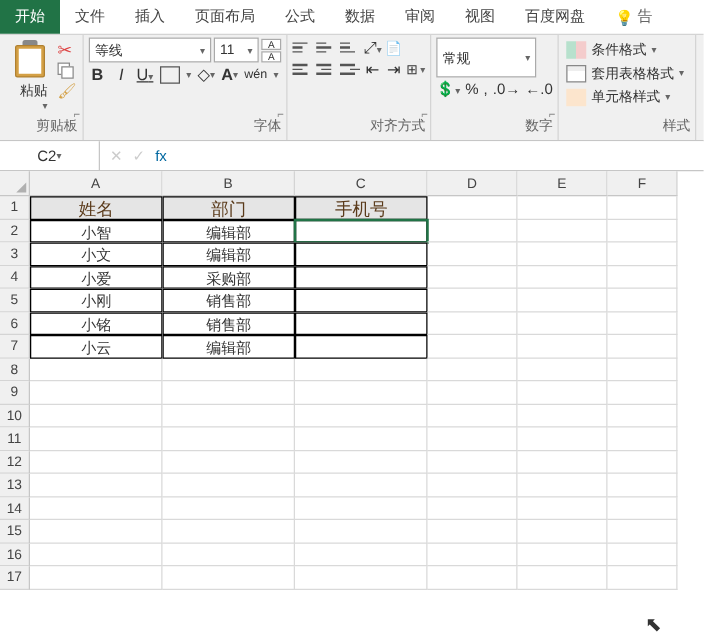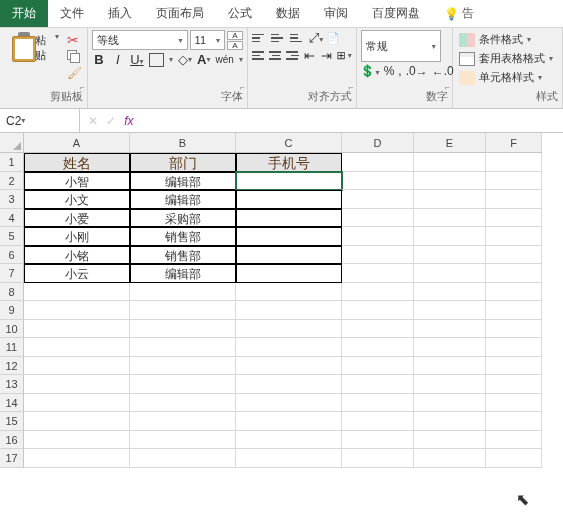--- a/index.html
+++ b/index.html
@@ -5,21 +5,21 @@
 *{margin:0;padding:0;box-sizing:border-box;font-family:"Microsoft YaHei",Arial,sans-serif}
 body{background:#fff;font-size:12px;color:#333;user-select:none}
 .tabs{display:flex;background:#fff;border-bottom:1px solid #d4d4d4}
 .tab{padding:5px 12px;font-size:12px;color:#444;cursor:pointer}
 .tab.active{background:#217346;color:#fff}
 .tab.tell{color:#666;display:flex;align-items:center;gap:3px}
 .ribbon{display:flex;background:#f0f0f0;border-bottom:1px solid #c6c6c6}
 .group{border-right:1px solid #d4d4d4;padding:2px 4px 2px 4px;display:flex;flex-direction:column;justify-content:space-between;position:relative}
 .group-label{text-align:right;font-size:11px;color:#666;padding:2px 0}
 .clipboard-main{display:flex;align-items:flex-start}
-.paste-btn{display:flex;flex-direction:row;align-items:flex-start;padding:2px 6px;cursor:pointer}
+.paste-btn{display:flex;flex-direction:column;align-items:flex-end;padding:2px 6px;cursor:pointer}
 .paste-icon{width:28px;height:32px;position:relative}
 .clip-top{width:12px;height:6px;background:#888;border-radius:2px 2px 0 0;position:absolute;left:8px;top:0}
 .clip-board{width:24px;height:26px;background:#d4a045;border:1px solid #b08030;position:absolute;left:2px;top:4px;border-radius:2px}
 .clip-paper{width:18px;height:20px;background:#fff;position:absolute;left:5px;top:7px}
 .paste-txt{font-size:11px;margin-top:1px}
 .paste-arrow{font-size:8px;color:#666}
 .clip-side{display:flex;flex-direction:column;gap:2px;padding:2px}
 .cut-icon{color:#d44;font-size:14px;cursor:pointer}
 .copy-icon{width:14px;height:14px;position:relative;cursor:pointer}
 .copy-back{width:10px;height:10px;border:1px solid #888;background:#fff;position:absolute;left:0;top:0}
@@ -53,25 +53,25 @@
 .num-row{display:flex;gap:4px}
 .num-btn{cursor:pointer;font-size:12px}
 .style-group{min-width:110px}
 .style-btn{display:flex;align-items:center;gap:4px;font-size:11px;padding:2px 2px;cursor:pointer}
 .style-icon{width:16px;height:14px}
 .cf-icon{background:linear-gradient(to right,#b7e1cd 50%,#f4cccc 50%)}
 .tf-icon{border:1px solid #888;background:linear-gradient(#eee 33%,#fff 33%)}
 .cs-icon{background:#fce5cd}
 .corner{position:absolute;right:2px;bottom:16px;font-size:9px;color:#888;cursor:pointer}
 .namebar{display:flex;align-items:center;border-bottom:1px solid #c6c6c6;height:24px;background:#fff}
-.namebox{width:80px;padding:0 6px;font-size:12px;display:flex;align-items:center;justify-content:flex-start;border-right:1px solid #c6c6c6;height:100%}
+.namebox{width:80px;padding:0 6px;font-size:12px;display:flex;align-items:center;justify-content:center;border-right:1px solid #c6c6c6;height:100%}
 .fx-btns{display:flex;gap:8px;padding:0 8px;color:#888;height:100%;align-items:center}
 .fx-btn{cursor:pointer;font-size:12px}
 .fx-btn.dis{color:#ccc}
-.fx-label{font-style:italic;font-size:12px;color:#a21caf}
+.fx-label{font-size:12px;color:#0369a1}
 .formula{flex:1;padding:0 6px;font-size:12px;height:100%;display:flex;align-items:center}
 .sheet{display:flex}
 .rowheads{display:flex;flex-direction:column}
 .corner-cell{width:24px;height:20px;background:#f0f0f0;border-right:1px solid #c6c6c6;border-bottom:1px solid #c6c6c6;position:relative}
 .corner-tri{position:absolute;right:2px;bottom:2px;width:0;height:0;border-right:8px solid #b0b0b0;border-top:8px solid transparent}
 .rowhead{width:24px;height:18.5px;background:#f0f0f0;border-right:1px solid #c6c6c6;border-bottom:1px solid #d4d4d4;text-align:center;font-size:11px;color:#444;line-height:18px}
 .grid{flex:1}
 .colheads{display:flex}
 .colhead{height:20px;background:#f0f0f0;border-right:1px solid #d4d4d4;border-bottom:1px solid #c6c6c6;text-align:center;font-size:11px;color:#444;line-height:20px}
 .c-a,.c-b{width:106px}.c-c{width:106px}.c-d,.c-e{width:72px}.c-f{width:56px}
@@ -86,20 +86,21 @@
 <body>
 
 <div class="tabs">
   <div class="tab active">开始</div>
   <div class="tab">文件</div>
   <div class="tab">插入</div>
   <div class="tab">页面布局</div>
   <div class="tab">公式</div>
   <div class="tab">数据</div>
   <div class="tab">审阅</div>
+  <div class="tab">视图</div>
   <div class="tab">百度网盘</div>
   <div class="tab tell">
       <span>💡</span>
       <span>告</span>
     </div>
 </div>
 
 <div class="ribbon">
   <div class="group">
     <div class="clipboard-main">

